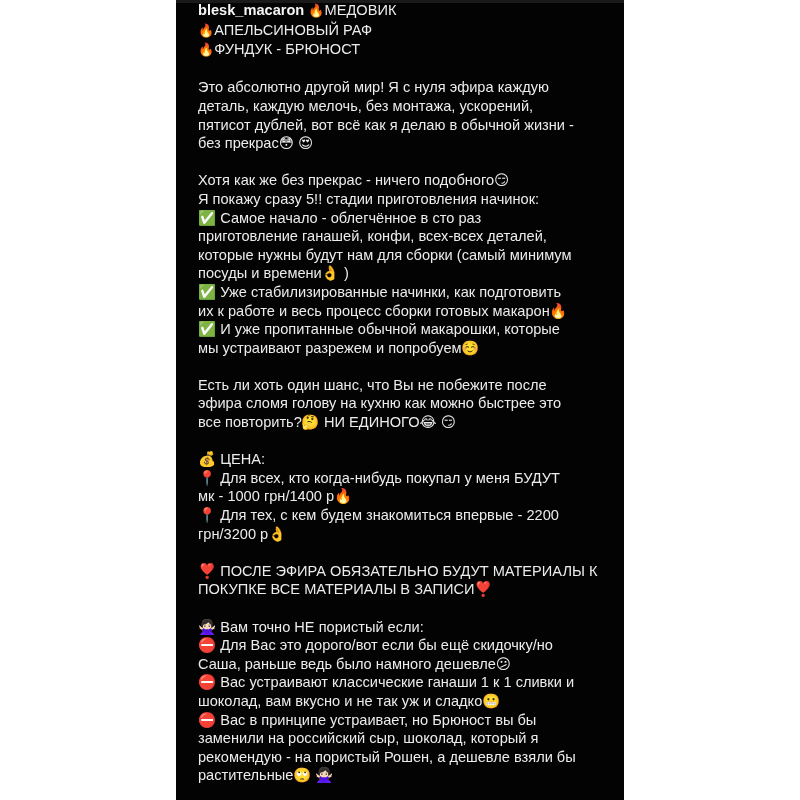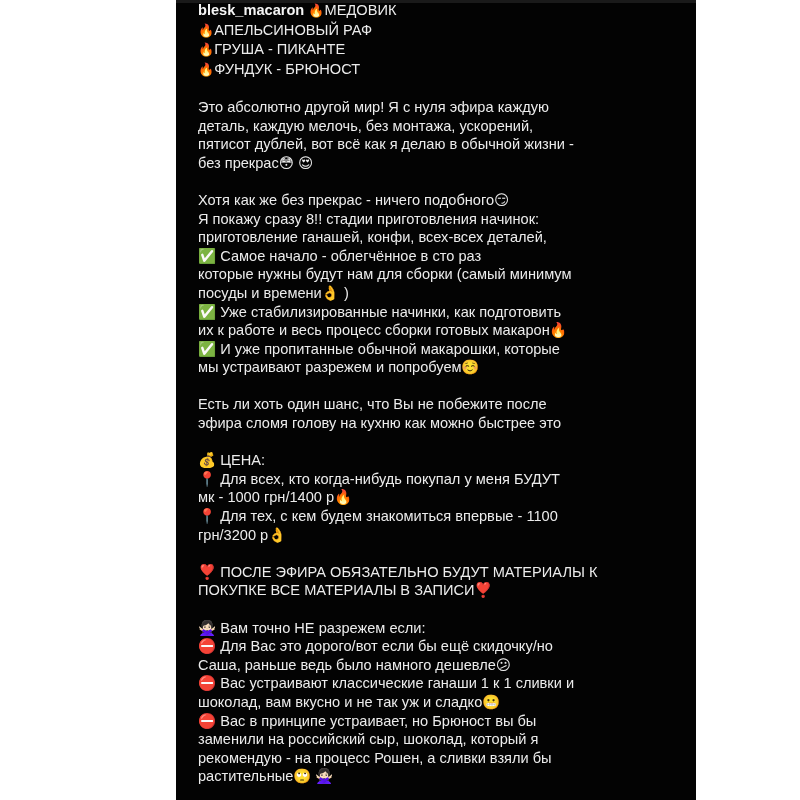--- a/index.html
+++ b/index.html
@@ -1,21 +1,21 @@
 <!DOCTYPE html>
 <html><head>
 <meta charset="utf-8">
 <style>
   html, body { margin: 0; padding: 0; }
   body {
     width: 800px; height: 800px; background: #ffffff; position: relative; overflow: hidden;
     font-family: "Liberation Sans", "DejaVu Sans", sans-serif;
   }
   .panel {
-    position: absolute; left: 176px; top: 0; width: 520px; height: 800px;
+    position: absolute; left: 176px; top: 0; width: 448px; height: 800px;
     background: #030303; overflow: hidden;
   }
   .panel .topline {
     position: absolute; left: 0; top: 0; width: 100%; height: 3px; background: #1a1a1a;
   }
   .caption {
     position: absolute; left: 22px; top: 1px; width: 420px;
     color: #ececec; font-size: 14.6px; line-height: 18.6px;
   }
   .line { white-space: nowrap; display: block; }
@@ -24,60 +24,60 @@
   .emoji { font-family: "DejaVu Sans", sans-serif; font-size: 13px; }
 </style>
 </head>
 <body>
 
 <div class="panel">
   <div class="topline"></div>
   <div class="caption">
     <span class="line"><span class="username">blesk_macaron</span> <span class="emoji">🔥</span><span>МЕДОВИК</span></span>
     <span class="line"><span class="emoji">🔥</span><span>АПЕЛЬСИНОВЫЙ РАФ</span></span>
-    <span class="line"><span class="emoji">🔥</span><span>ГРУША - ПИКАНТЕ</span></span>
     <span class="line"><span class="emoji">🔥</span><span>ФУНДУК - БРЮНОСТ</span></span>
     <span class="gap"></span>
 
     <span class="line">Это абсолютно другой мир! Я с нуля эфира каждую</span>
     <span class="line">деталь, каждую мелочь, без монтажа, ускорений,</span>
     <span class="line">пятисот дублей, вот всё как я делаю в обычной жизни -</span>
     <span class="line">без прекрас😳 😍</span>
     <span class="gap"></span>
 
     <span class="line">Хотя как же без прекрас - ничего подобного😏</span>
-    <span class="line">Я покажу сразу 8!! стадии приготовления начинок:</span>
+    <span class="line">Я покажу сразу 5!! стадии приготовления начинок:</span>
+    <span class="line">✅ Самое начало - облегчённое в сто раз</span>
     <span class="line">приготовление ганашей, конфи, всех-всех деталей,</span>
-    <span class="line">✅ Самое начало - облегчённое в сто раз</span>
     <span class="line">которые нужны будут нам для сборки (самый минимум</span>
     <span class="line">посуды и времени👌 )</span>
     <span class="line">✅ Уже стабилизированные начинки, как подготовить</span>
     <span class="line">их к работе и весь процесс сборки готовых макарон🔥</span>
     <span class="line">✅ И уже пропитанные обычной макарошки, которые</span>
     <span class="line">мы устраивают разрежем и попробуем☺️</span>
     <span class="gap"></span>
 
     <span class="line">Есть ли хоть один шанс, что Вы не побежите после</span>
     <span class="line">эфира сломя голову на кухню как можно быстрее это</span>
+    <span class="line">все повторить?🤔 НИ ЕДИНОГО😂 😏</span>
     <span class="gap"></span>
 
     <span class="line">💰 ЦЕНА:</span>
     <span class="line">📍 Для всех, кто когда-нибудь покупал у меня БУДУТ</span>
     <span class="line">мк - 1000 грн/1400 р🔥</span>
-    <span class="line">📍 Для тех, с кем будем знакомиться впервые - 1100</span>
+    <span class="line">📍 Для тех, с кем будем знакомиться впервые - 2200</span>
     <span class="line">грн/3200 р👌</span>
     <span class="gap"></span>
 
     <span class="line">❣️ ПОСЛЕ ЭФИРА ОБЯЗАТЕЛЬНО БУДУТ МАТЕРИАЛЫ К</span>
     <span class="line">ПОКУПКЕ ВСЕ МАТЕРИАЛЫ В ЗАПИСИ❣️</span>
     <span class="gap"></span>
 
-    <span class="line">🙅🏻‍♀️ Вам точно НЕ разрежем если:</span>
+    <span class="line">🙅🏻‍♀️ Вам точно НЕ пористый если:</span>
     <span class="line">⛔ Для Вас это дорого/вот если бы ещё скидочку/но</span>
     <span class="line">Саша, раньше ведь было намного дешевле😕</span>
     <span class="line">⛔ Вас устраивают классические ганаши 1 к 1 сливки и</span>
     <span class="line">шоколад, вам вкусно и не так уж и сладко😬</span>
     <span class="line">⛔ Вас в принципе устраивает, но Брюност вы бы</span>
     <span class="line">заменили на российский сыр, шоколад, который я</span>
-    <span class="line">рекомендую - на процесс Рошен, а сливки взяли бы</span>
+    <span class="line">рекомендую - на пористый Рошен, а дешевле взяли бы</span>
     <span class="line">растительные🙄 🙅🏻‍♀️</span>
   </div>
 </div>
 
 </body></html>

